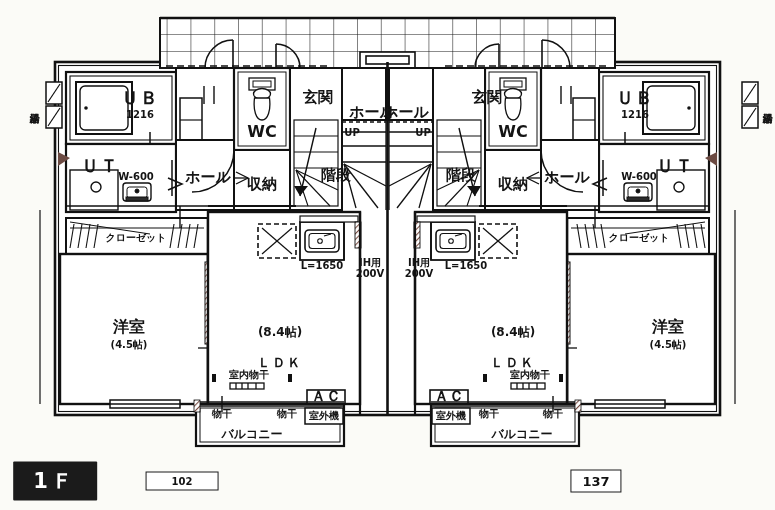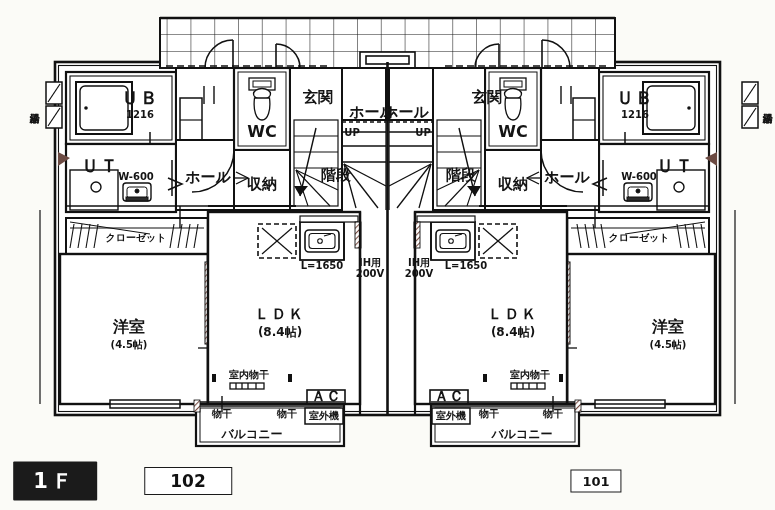--- a/index.html
+++ b/index.html
@@ -20,21 +20,21 @@
     text-align:center;
     transform:translate(-50%,-50%);
     letter-spacing:0px;
   }
   .s8{font-size:10px;}
   .s9{font-size:15px;text-align:right;}
   .s10{font-size:10px;}
   .s11{font-size:12px;}
   .s12{font-size:16px;}
   .s13{font-size:18px;letter-spacing:1px;}
-  .s15{font-size:15px;letter-spacing:2px;}
+  .s15{font-size:13px;letter-spacing:2px;margin-top:48px;}
   .vert{
     writing-mode:vertical-rl;text-orientation:upright;
     transform:translate(-50%,-50%);
   }
   .floorbadge{
     position:absolute;transform:translate(-50%,-50%);
     background:#1b1b1b;color:#fff;font-weight:bold;
     font-size:21px;letter-spacing:4px;
     padding:5px 20px 6px 20px;
     font-family:"DejaVu Sans","Liberation Sans",sans-serif;
@@ -561,14 +561,14 @@
 <div class="lbl s9" style="left:449px;top:397px;">ＡＣ</div>
 <div class="lbl s8" style="left:489px;top:414px;">物干</div>
 <div class="lbl s8" style="left:553px;top:414px;">物干</div>
 <div class="lbl s8" style="left:451px;top:416px;">室外機</div>
 <div class="lbl s11" style="left:522px;top:434px;">バルコニー</div>
 
 <div class="lbl vert s8" style="left:34px;top:105px;">給湯器</div>
 <div class="lbl vert s8" style="left:767px;top:105px;">給湯器</div>
 
 <div class="floorbadge" style="left:55px;top:481px;">1Ｆ</div>
-<div class="tagbox" style="left:188px;top:481px;font-size:17px;padding:3px 25px;">102</div>
-<div class="tagbox" style="left:596px;top:481px;font-size:13px;padding:3px 11px;">101</div>
+<div class="tagbox" style="left:182px;top:481px;font-size:10px;padding:3px 25px;">102</div>
+<div class="tagbox" style="left:596px;top:481px;font-size:13px;padding:3px 11px;">137</div>
 
 </body></html>

